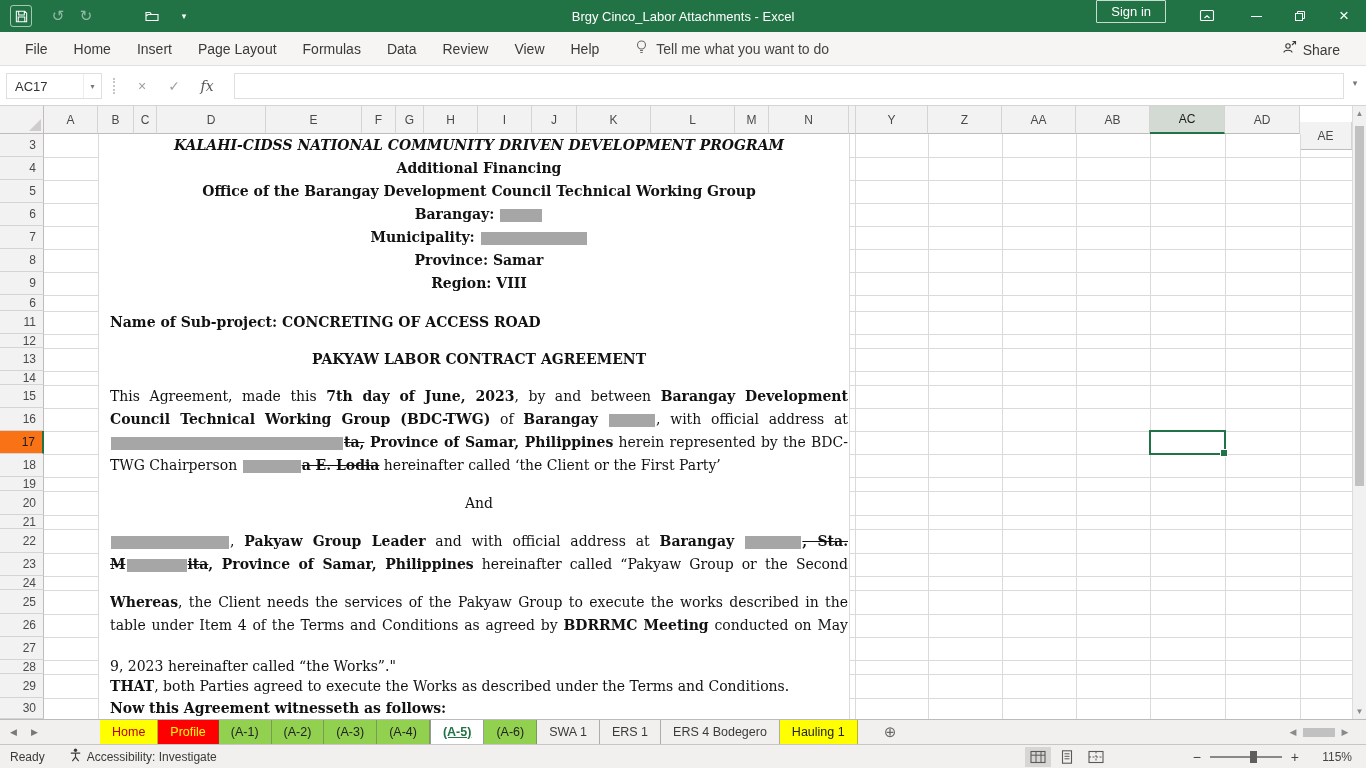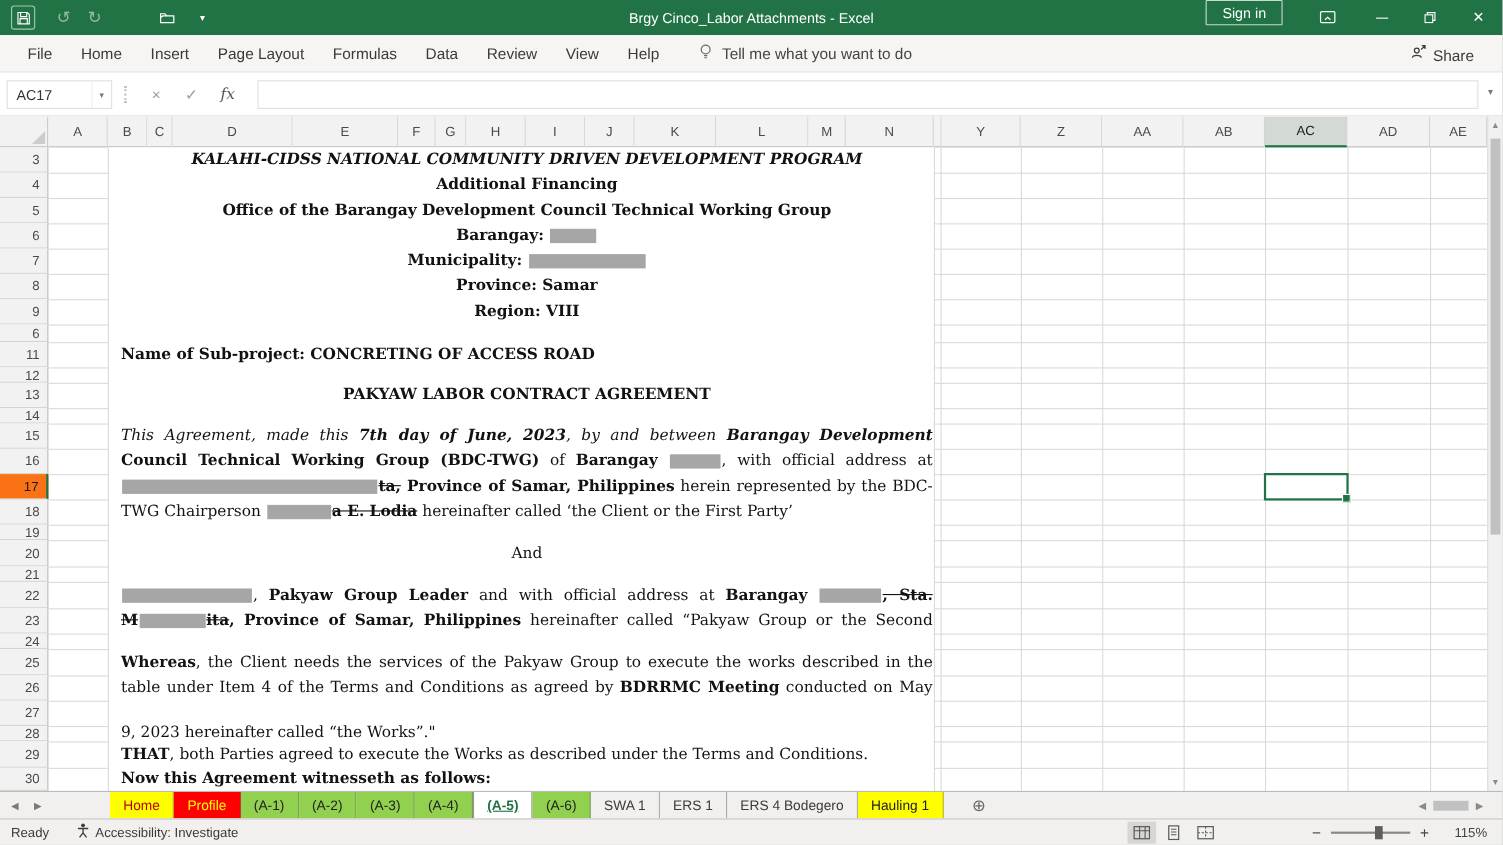--- a/index.html
+++ b/index.html
@@ -219,21 +219,21 @@
         <div class="colh" style="left: 651px; width: 84px;">L</div>
         <div class="colh" style="left: 735px; width: 34px;">M</div>
         <div class="colh" style="left: 769px; width: 80px;">N</div>
         <div class="colh" style="left: 849px; width: 7px;"></div>
         <div class="colh" style="left: 856px; width: 72px;">Y</div>
         <div class="colh" style="left: 928px; width: 74px;">Z</div>
         <div class="colh" style="left: 1002px; width: 74px;">AA</div>
         <div class="colh" style="left: 1076px; width: 74px;">AB</div>
         <div class="colh sel" style="left: 1150px; width: 75px;">AC</div>
         <div class="colh" style="left: 1225px; width: 75px;">AD</div>
-        <div class="colh" style="left: 1300px; width: 52px;">AE</div>
+        <div class="colh" style="left: 1300px; width: 52px; margin-top: 16px;">AE</div>
       </div>
     <div id="row-headers">
         <div class="rowh" style="top: 28px; height: 23px;">3</div>
         <div class="rowh" style="top: 51px; height: 23px;">4</div>
         <div class="rowh" style="top: 74px; height: 23px;">5</div>
         <div class="rowh" style="top: 97px; height: 23px;">6</div>
         <div class="rowh" style="top: 120px; height: 23px;">7</div>
         <div class="rowh" style="top: 143px; height: 23px;">8</div>
         <div class="rowh" style="top: 166px; height: 23px;">9</div>
         <div class="rowh" style="top: 189px; height: 16px;">6</div>
@@ -328,21 +328,21 @@
     <div id="doc">
         <div class="doc-line c" style="top: 28px; height: 23px; line-height: 23px; font-style: italic;"><span class="b ">KALAHI-CIDSS NATIONAL COMMUNITY DRIVEN DEVELOPMENT PROGRAM</span></div>
         <div class="doc-line c" style="top: 51px; height: 23px; line-height: 23px;"><span class="b ">Additional Financing</span></div>
         <div class="doc-line c" style="top: 74px; height: 23px; line-height: 23px;"><span class="b ">Office of the Barangay Development Council Technical Working Group</span></div>
         <div class="doc-line c" style="top: 97px; height: 23px; line-height: 23px;"><span class="b ">Barangay: </span><span class="redact" style="width: 42px;"></span></div>
         <div class="doc-line c" style="top: 120px; height: 23px; line-height: 23px;"><span class="b ">Municipality: </span><span class="redact" style="width: 106px;"></span></div>
         <div class="doc-line c" style="top: 143px; height: 23px; line-height: 23px;"><span class="b ">Province: Samar</span></div>
         <div class="doc-line c" style="top: 166px; height: 23px; line-height: 23px;"><span class="b ">Region: VIII</span></div>
         <div class="doc-line l" style="top: 205px; height: 23px; line-height: 23px;"><span class="b ">Name of Sub-project: CONCRETING OF ACCESS ROAD</span></div>
         <div class="doc-line c" style="top: 242px; height: 23px; line-height: 23px;"><span class="b ">PAKYAW LABOR CONTRACT AGREEMENT</span></div>
-        <div class="doc-line j" style="top: 279px; height: 23px; line-height: 23px; font-style: italic;"><span class="">This Agreement, made this </span><span class="b ">7th day of June, 2023</span><span class="">, by and between </span><span class="b ">Barangay Development</span></div>
+        <div class="doc-line j" style="top: 279px; height: 23px; line-height: 23px;"><span class="">This Agreement, made this </span><span class="b ">7th day of June, 2023</span><span class="">, by and between </span><span class="b ">Barangay Development</span></div>
         <div class="doc-line j" style="top: 302px; height: 23px; line-height: 23px;"><span class="b ">Council Technical Working Group (BDC-TWG)</span><span class=""> of </span><span class="b ">Barangay </span><span class="redact" style="width: 46px;"></span><span class="">, with official address at</span></div>
         <div class="doc-line j" style="top: 325px; height: 23px; line-height: 23px;"><span class="redact" style="width: 232px;"></span><span class="b s">ta,</span><span class="b "> Province of Samar, Philippines</span><span class=""> herein represented by the BDC-</span></div>
         <div class="doc-line l" style="top: 348px; height: 23px; line-height: 23px;"><span class="">TWG Chairperson </span><span class="redact" style="width: 58px;"></span><span class="b s">a E. Lodia</span><span class=""> hereinafter called ‘the Client or the First Party’</span></div>
         <div class="doc-line c" style="top: 385px; height: 24px; line-height: 24px;"><span class="">And</span></div>
         <div class="doc-line j" style="top: 423px; height: 24px; line-height: 24px;"><span class="redact" style="width: 118px;"></span><span class="">, </span><span class="b ">Pakyaw Group Leader</span><span class=""> and with official address at </span><span class="b ">Barangay </span><span class="redact" style="width: 56px;"></span><span class="b s">, Sta.</span></div>
         <div class="doc-line j" style="top: 447px; height: 23px; line-height: 23px;"><span class="b s">M</span><span class="redact" style="width: 60px;"></span><span class="b s">ita</span><span class="b ">, Province of Samar, Philippines</span><span class=""> hereinafter called “Pakyaw Group or the Second Party”.</span></div>
         <div class="doc-line j" style="top: 484px; height: 24px; line-height: 24px;"><span class="b ">Whereas</span><span class="">, the Client needs the services of the Pakyaw Group to execute the works described in the</span></div>
         <div class="doc-line j" style="top: 508px; height: 23px; line-height: 23px;"><span class="">table under Item 4 of the Terms and Conditions as agreed by </span><span class="b ">BDRRMC Meeting</span><span class=""> conducted on May</span></div>
         <div class="doc-line l" style="top: 549px; height: 23px; line-height: 23px;"><span class="">9, 2023 hereinafter called “the Works”."</span></div>
         <div class="doc-line l" style="top: 568px; height: 24px; line-height: 24px;"><span class="b ">THAT</span><span class="">, both Parties agreed to execute the Works as described under the Terms and Conditions.</span></div>

